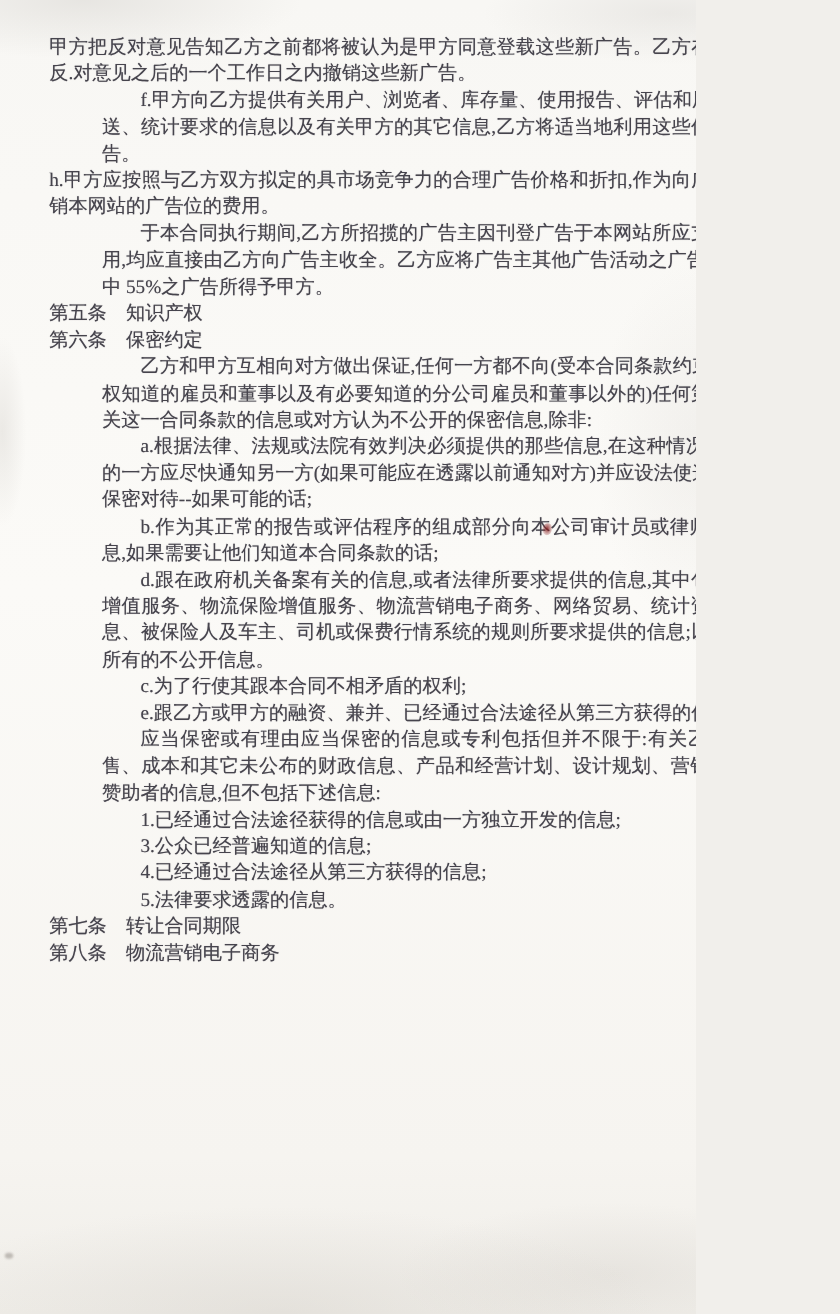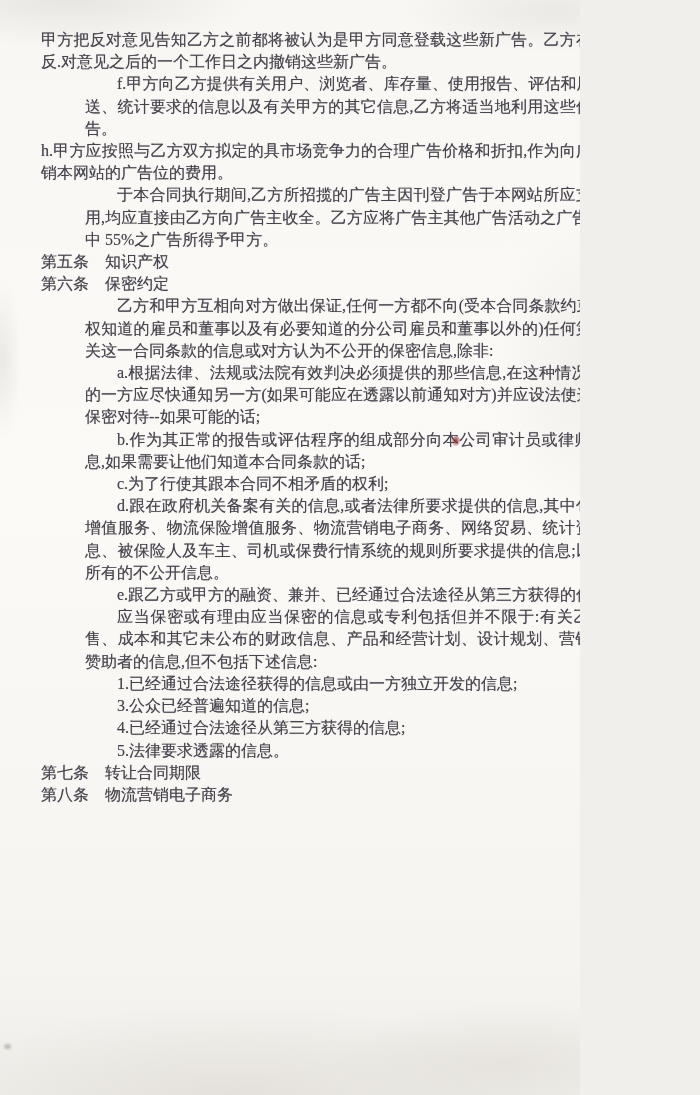--- a/index.html
+++ b/index.html
@@ -84,22 +84,22 @@
   <div class="content">
       <div class="para">甲方把反对意见告知乙方之前都将被认为是甲方同意登载这些新广告。乙方在收到甲方的反.对意见之后的一个工作日之内撤销这些新广告。</div>
       <div class="para indent">f.甲方向乙方提供有关用户、浏览者、库存量、使用报告、评估和用户研究、传送、统计要求的信息以及有关甲方的其它信息,乙方将适当地利用这些信息来推销广告。</div>
       <div class="para">h.甲方应按照与乙方双方拟定的具市场竞争力的合理广告价格和折扣,作为向广告主收取推销本网站的广告位的费用。</div>
       <div class="para indent">于本合同执行期间,乙方所招揽的广告主因刊登广告于本网站所应支付的广告费用,均应直接由乙方向广告主收全。乙方应将广告主其他广告活动之广告收入,付给其中 55%之广告所得予甲方。</div>
       <div class="heading">第五条　知识产权</div>
       <div class="heading">第六条　保密约定</div>
       <div class="para indent">乙方和甲方互相向对方做出保证,任何一方都不向(受本合同条款约束的本公司有权知道的雇员和董事以及有必要知道的分公司雇员和董事以外的)任何第三方透露有关这一合同条款的信息或对方认为不公开的保密信息,除非:</div>
       <div class="item-line indent">a.根据法律、法规或法院有效判决必须提供的那些信息,在这种情况下,提供信息的一方应尽快通知另一方(如果可能应在透露以前通知对方)并应设法使这些信息得到保密对待--如果可能的话;</div>
       <div class="item-line indent">b.作为其正常的报告或评估程序的组成部分向本公司审计员或律师透露这些信息,如果需要让他们知道本合同条款的话;</div>
+      <div class="item-line indent">d.跟在政府机关备案有关的信息,或者法律所要求提供的信息,其中包括物流电信增值服务、物流保险增值服务、物流营销电子商务、网络贸易、统计资料、个人信息、被保险人及车主、司机或保费行情系统的规则所要求提供的信息;以及本网平台所有的不公开信息。</div>
       <div class="item-line indent">c.为了行使其跟本合同不相矛盾的权利;</div>
-      <div class="item-line indent">d.跟在政府机关备案有关的信息,或者法律所要求提供的信息,其中包括物流电信增值服务、物流保险增值服务、物流营销电子商务、网络贸易、统计资料、个人信息、被保险人及车主、司机或保费行情系统的规则所要求提供的信息;以及本网平台所有的不公开信息。</div>
       <div class="item-line indent">e.跟乙方或甲方的融资、兼并、已经通过合法途径从第三方获得的信息。</div>
       <div class="para indent">应当保密或有理由应当保密的信息或专利包括但并不限于:有关乙方网络、销售、成本和其它未公布的财政信息、产品和经营计划、设计规划、营销数据资料和赞助者的信息,但不包括下述信息:</div>
       <div class="item-line indent">1.已经通过合法途径获得的信息或由一方独立开发的信息;</div>
       <div class="item-line indent">3.公众已经普遍知道的信息;</div>
       <div class="item-line indent">4.已经通过合法途径从第三方获得的信息;</div>
       <div class="item-line indent">5.法律要求透露的信息。</div>
       <div class="heading">第七条　转让合同期限</div>
       <div class="heading">第八条　物流营销电子商务</div>
     </div>
   <div class="ink-mark"></div>

